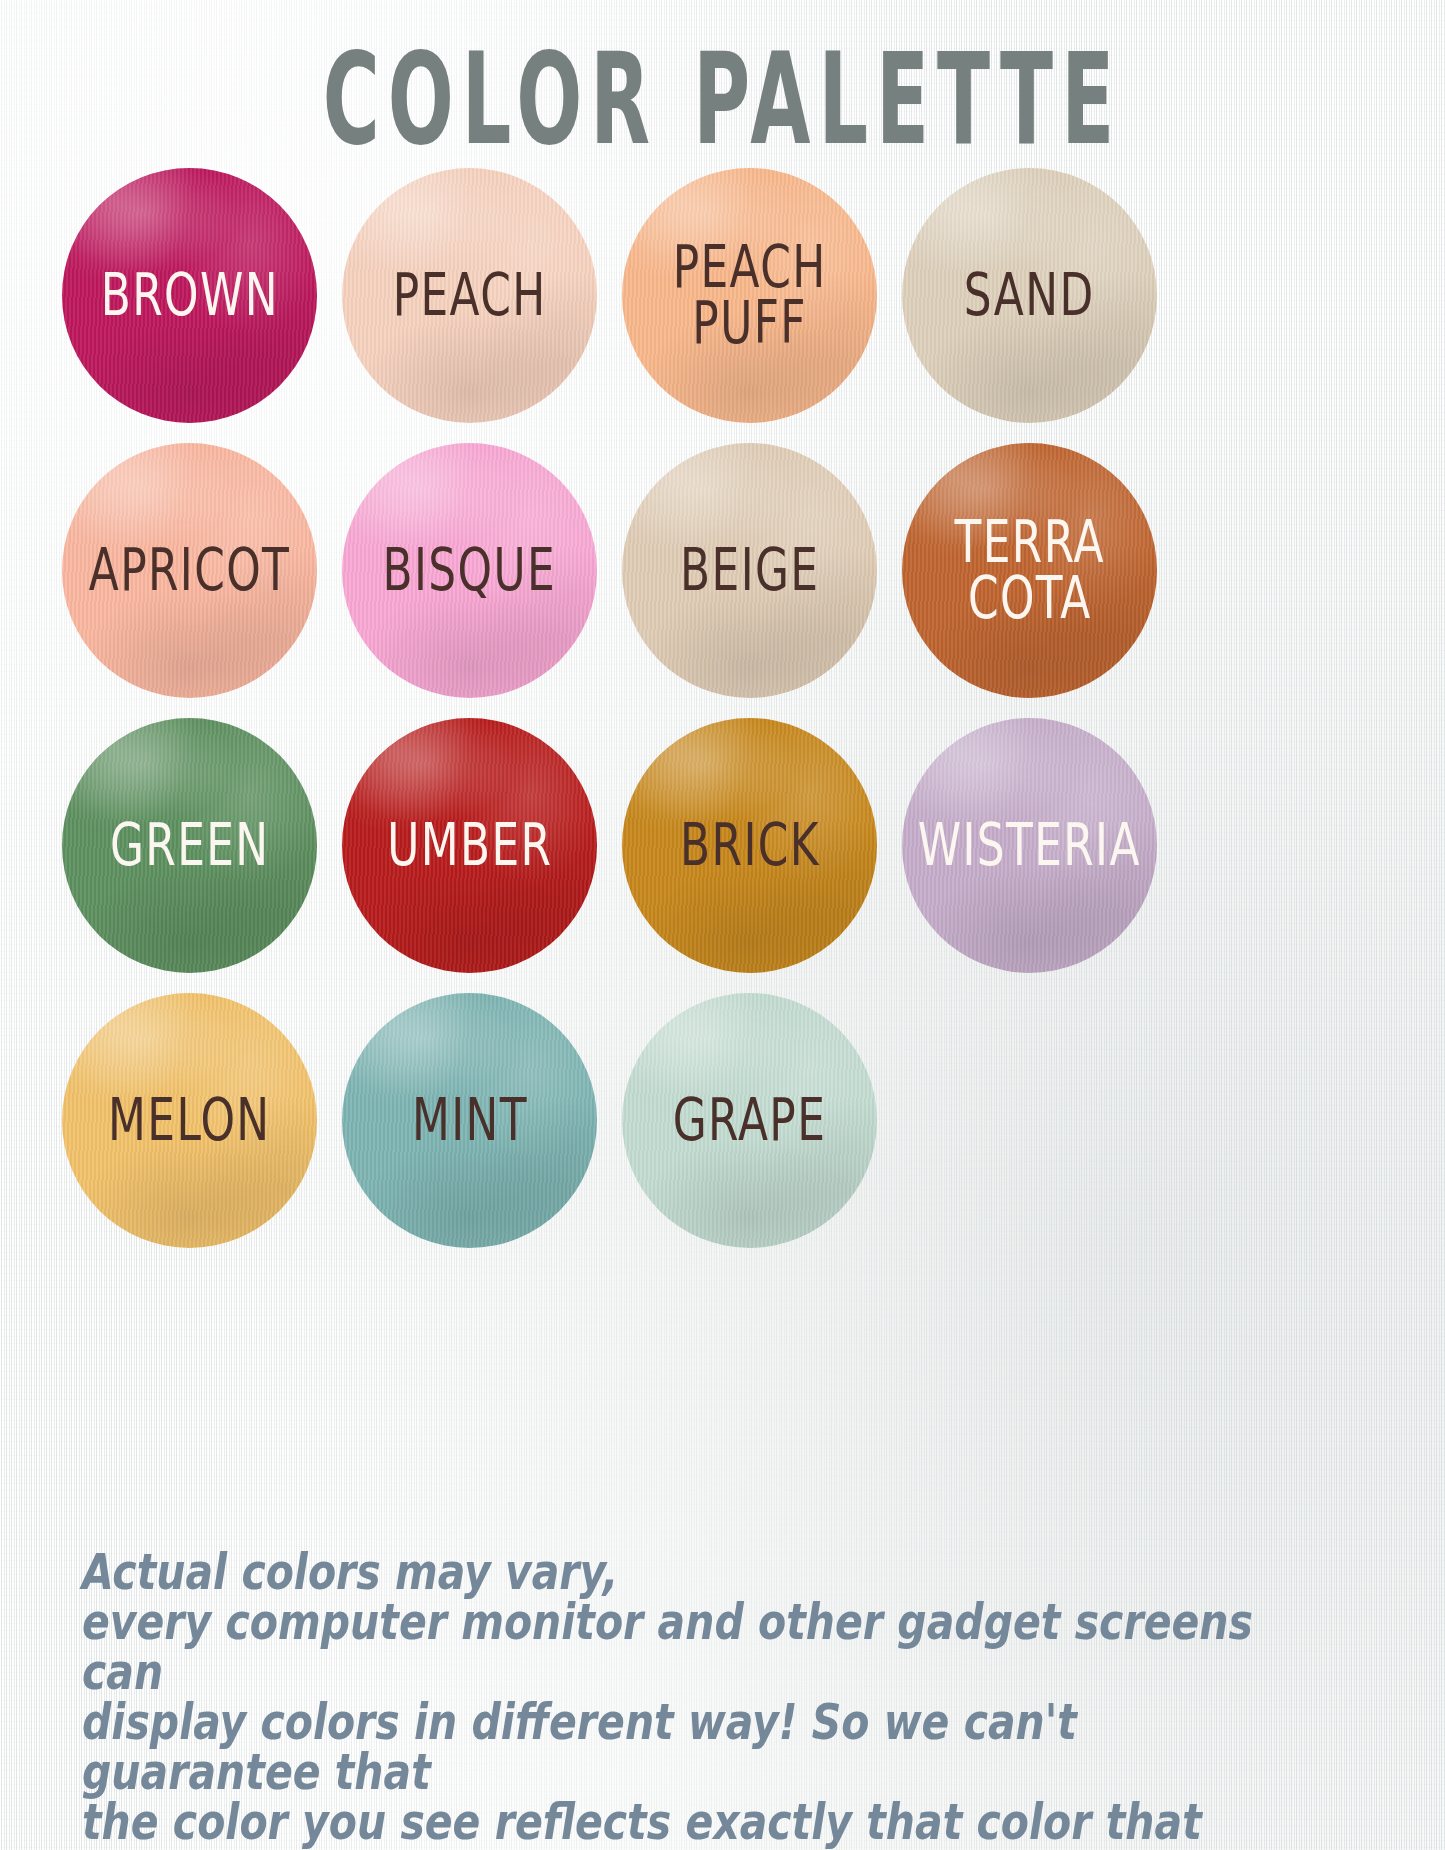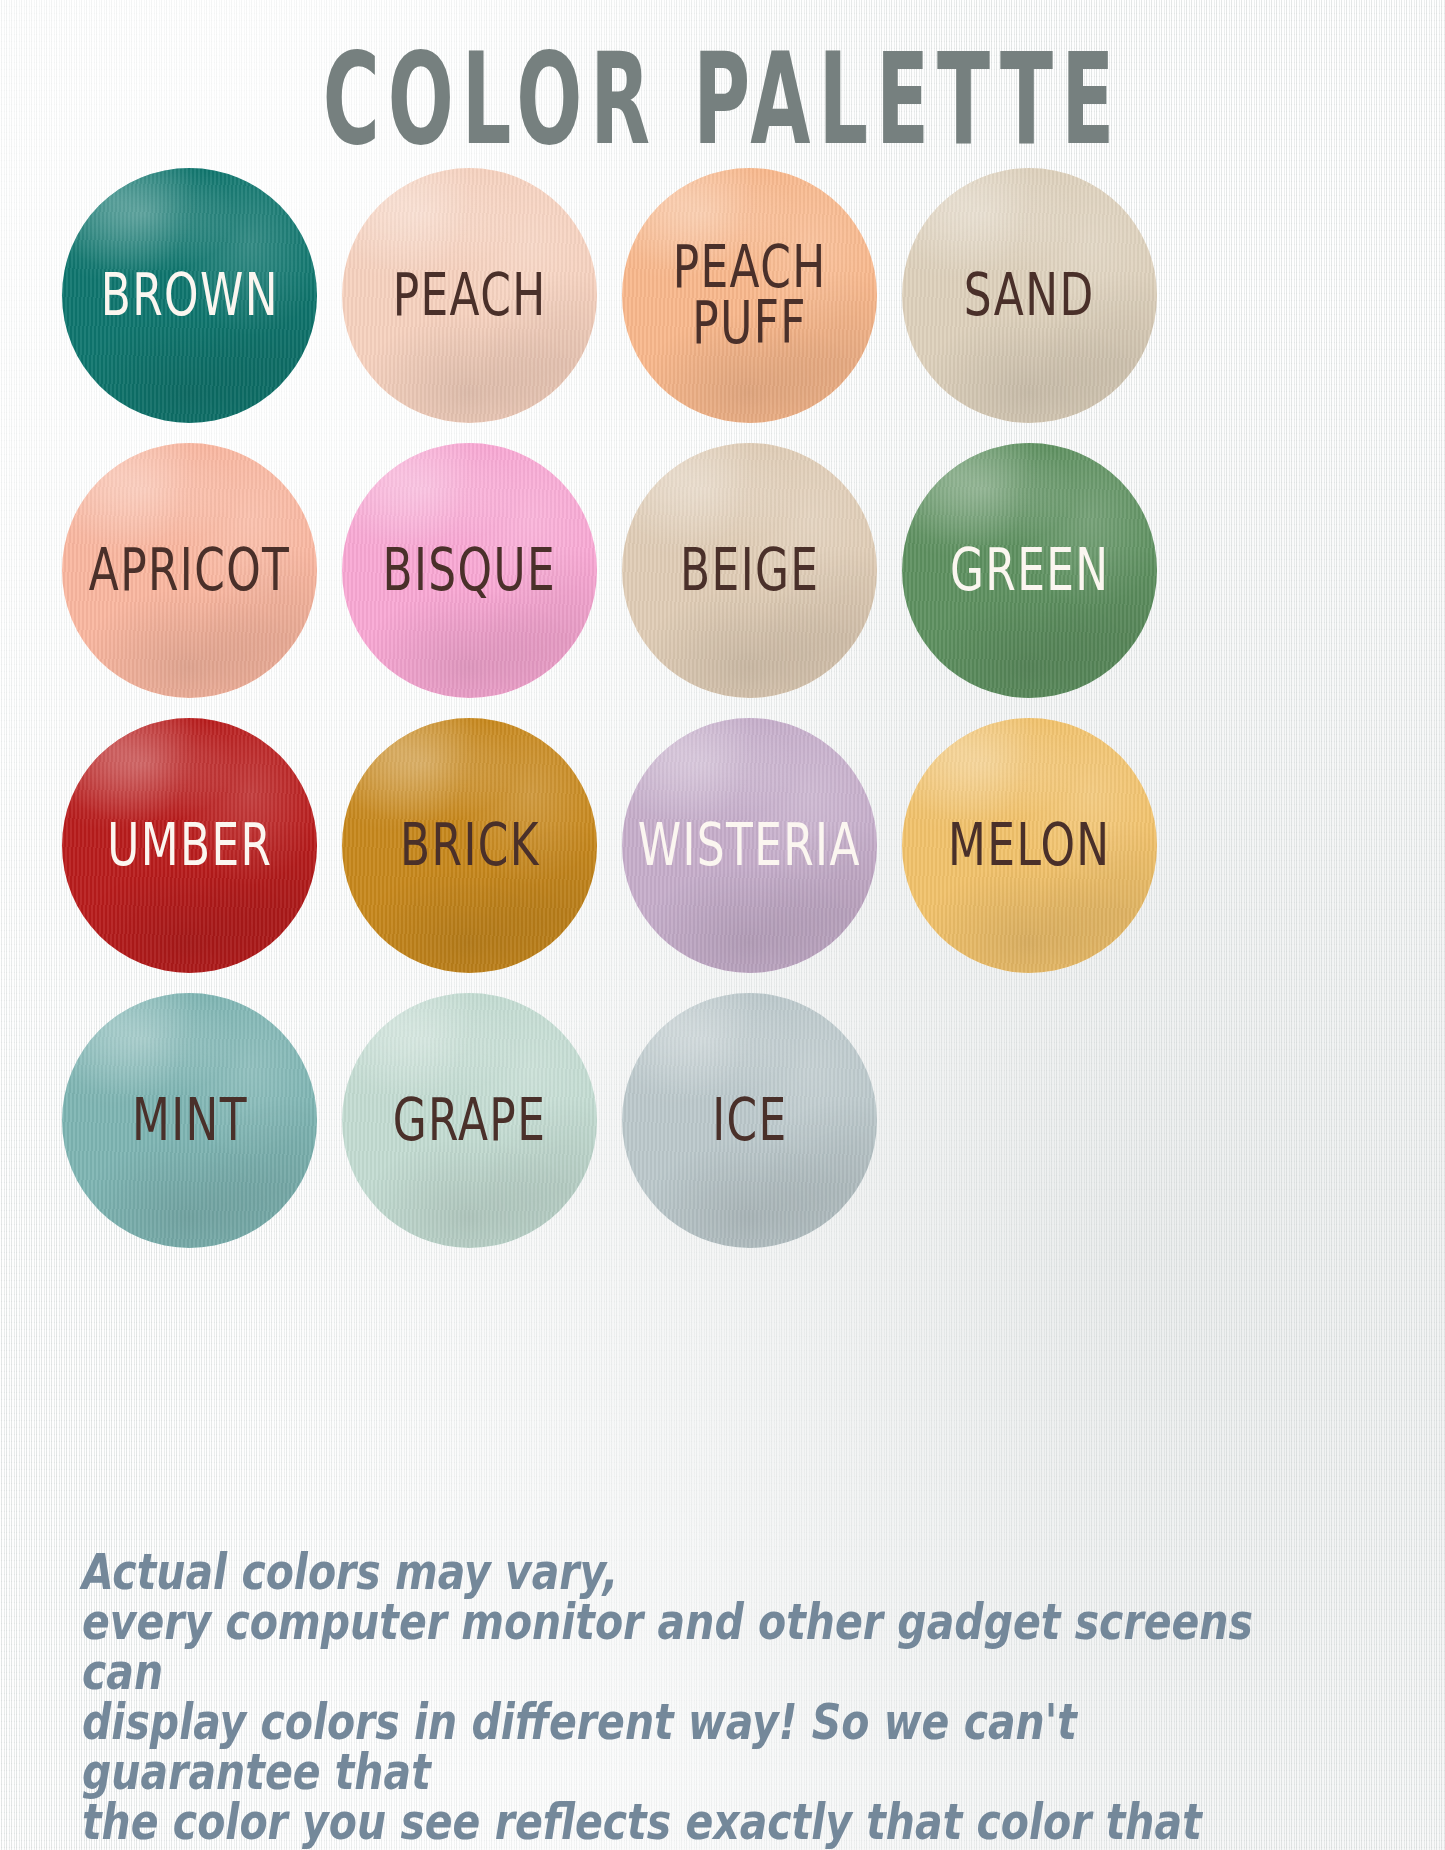--- a/index.html
+++ b/index.html
@@ -163,21 +163,21 @@
 </head>
 <body style="background-color: rgb(236, 238, 237);">
 
 <div id="paper"></div>
 
 <div id="page">
 
   <div class="title" style="color: rgb(118, 128, 127);">COLOR PALETTE</div>
 
   <div class="grid">
-      <div class="swatch" style="background-color: #0f766e;">
+      <div class="swatch" style="background-color: #be185d;">
         <span class="swatch-label" style="color: rgb(251, 246, 240);">BROWN</span>
       </div>
       <div class="swatch" style="background-color: rgb(247, 210, 191);">
         <span class="swatch-label" style="color: rgb(74, 48, 42);">PEACH</span>
       </div>
       <div class="swatch" style="background-color: rgb(249, 184, 140);">
         <span class="swatch-label" style="color: rgb(74, 48, 42);">PEACH
 PUFF</span>
       </div>
       <div class="swatch" style="background-color: rgb(222, 209, 188);">
@@ -185,43 +185,44 @@
       </div>
       <div class="swatch" style="background-color: rgb(250, 183, 160);">
         <span class="swatch-label" style="color: rgb(74, 48, 42);">APRICOT</span>
       </div>
       <div class="swatch" style="background-color: #f9a8d4;">
         <span class="swatch-label" style="color: rgb(74, 48, 42);">BISQUE</span>
       </div>
       <div class="swatch" style="background-color: rgb(224, 205, 182);">
         <span class="swatch-label" style="color: rgb(74, 48, 42);">BEIGE</span>
       </div>
+      <div class="swatch" style="background-color: rgb(192, 101, 48);">
+        <span class="swatch-label" style="color: rgb(251, 246, 240);">TERRA
+COTA</span>
+      </div>
       <div class="swatch" style="background-color: rgb(94, 145, 96);">
         <span class="swatch-label" style="color: rgb(251, 246, 240);">GREEN</span>
       </div>
       <div class="swatch" style="background-color: #b91c1c;">
         <span class="swatch-label" style="color: rgb(251, 246, 240);">UMBER</span>
       </div>
       <div class="swatch" style="background-color: rgb(200, 136, 28);">
         <span class="swatch-label" style="color: rgb(74, 48, 42);">BRICK</span>
       </div>
       <div class="swatch" style="background-color: rgb(198, 174, 203);">
         <span class="swatch-label" style="color: rgb(251, 246, 240);">WISTERIA</span>
       </div>
       <div class="swatch" style="background-color: rgb(242, 194, 107);">
         <span class="swatch-label" style="color: rgb(74, 48, 42);">MELON</span>
       </div>
       <div class="swatch" style="background-color: rgb(126, 181, 179); justify-content: center;">
         <span class="swatch-label" style="color: rgb(74, 48, 42);">MINT</span>
       </div>
       <div class="swatch" style="background-color: rgb(195, 220, 210);">
         <span class="swatch-label" style="color: rgb(74, 48, 42);">GRAPE</span>
-      </div>
-      <div class="swatch" style="background-color: rgb(188, 201, 204);">
-        <span class="swatch-label" style="color: rgb(74, 48, 42);">ICE</span>
       </div>
     </div>
 
   <div class="disclaimer" style="color: rgb(116, 136, 154);">Actual colors may vary,
 every computer monitor and other gadget screens can
 display colors in different way! So we can't guarantee that
 the color you see reflects exactly that color that you get!</div>
 
 </div>
 

